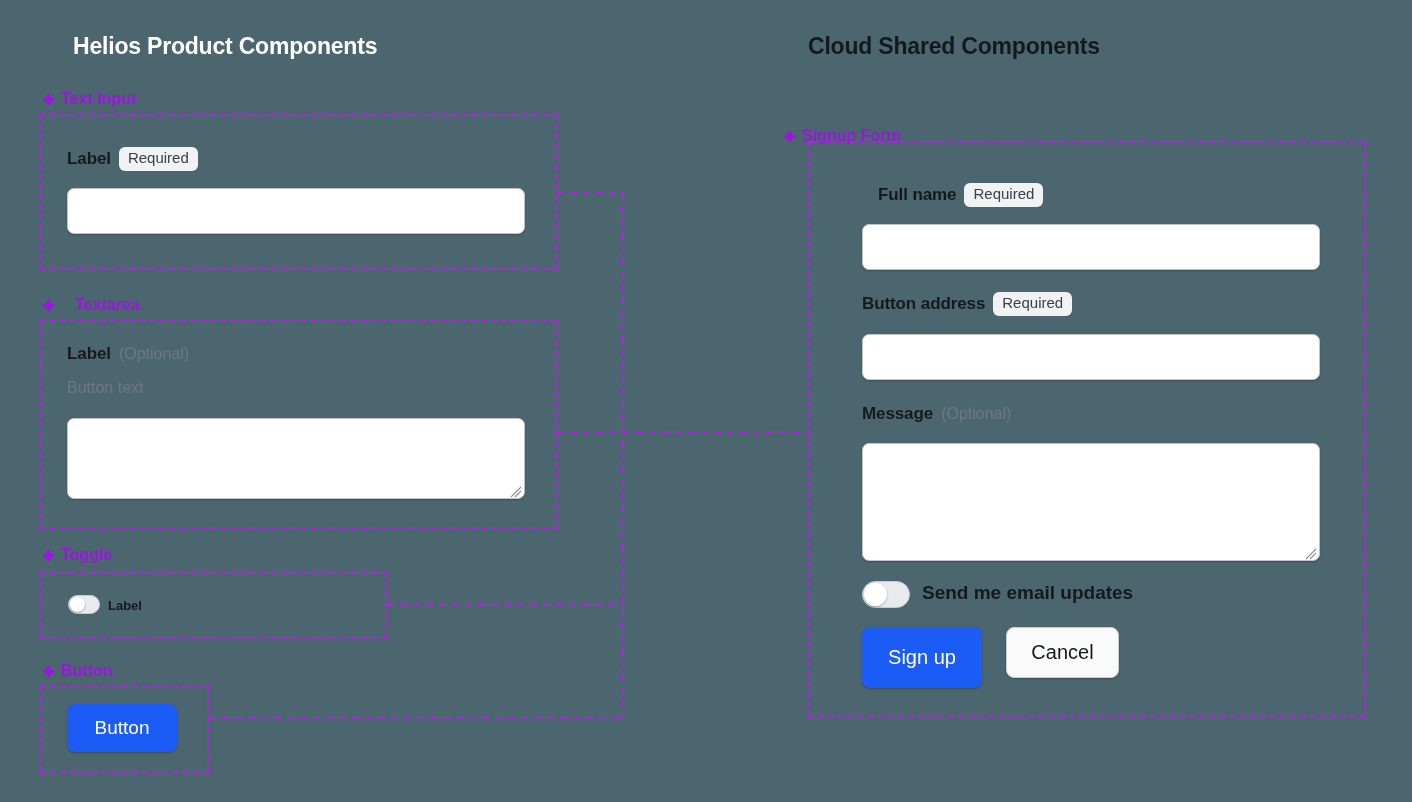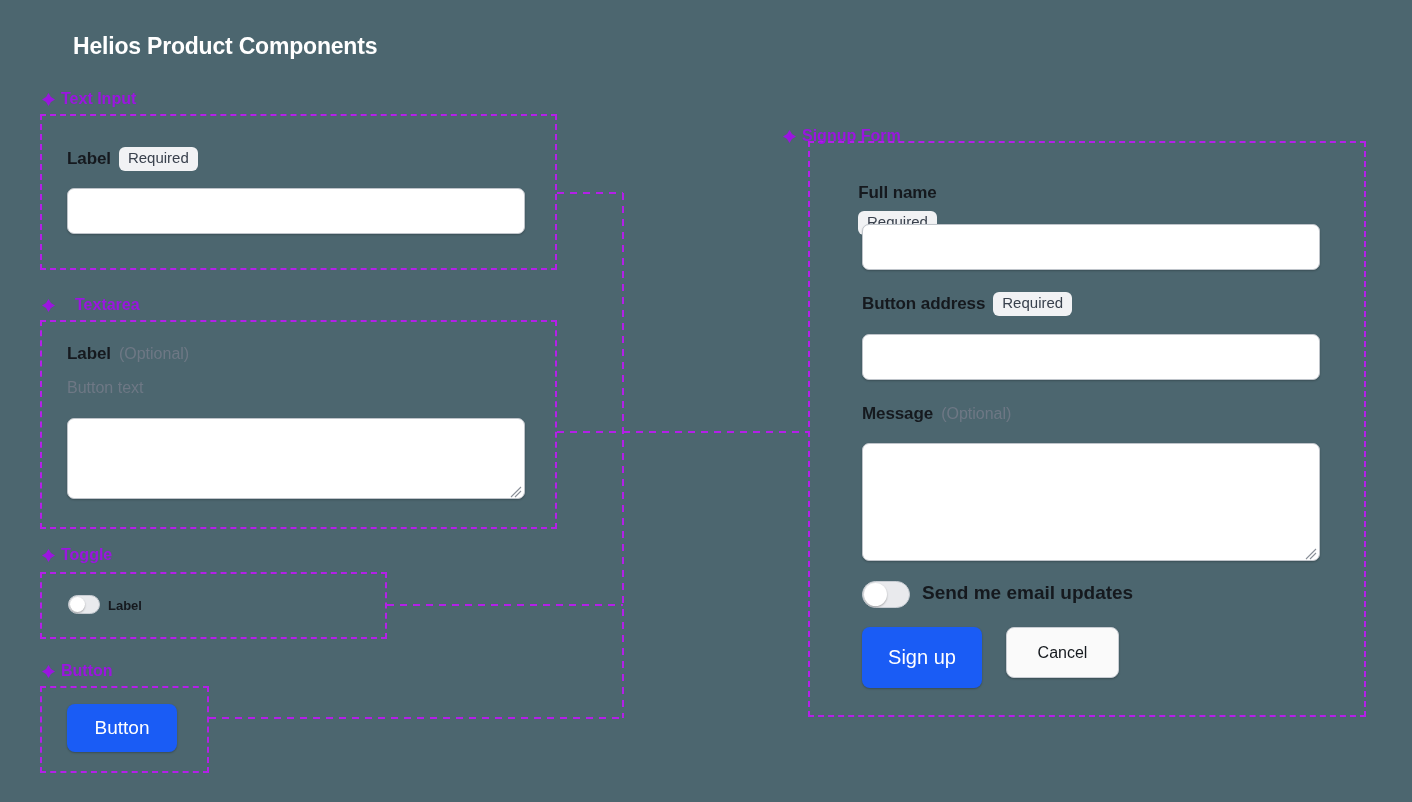--- a/index.html
+++ b/index.html
@@ -245,32 +245,33 @@
     <span class="dia">
       <svg width="13" height="13" viewBox="0 0 16 16">
         <path fill="#9b15e0" d="M8 0 L11 5 L16 8 L11 11 L8 16 L5 11 L0 8 L5 5 Z"></path>
       </svg>
     </span>
     <span>Button</span>
   </div>
   <div class="frame" style="left:40px; top:686px; width:169px; height:87px;"></div>
   <button class="btn btn-primary" style="left:67px; top:704px; width:110px; height:48px; font-size:19px;">Button</button>
 
+  <div class="col-title" id="title-right">Cloud Shared Components</div>
 
   <div class="sec-label" style="left:783px; top:114px;margin-top:13px;">
     <span class="dia">
       <svg width="13" height="13" viewBox="0 0 16 16">
         <path fill="#9b15e0" d="M8 0 L11 5 L16 8 L11 11 L8 16 L5 11 L0 8 L5 5 Z"></path>
       </svg>
     </span>
     <span>Signup Form</span>
   </div>
   <div class="frame" style="left:808px; top:141px; width:558px; height:576px;"></div>
 
-  <div class="field-label-row" style="left:858px; top:183px;flex-direction:column;">
+  <div class="field-label-row" style="left:878px; top:183px;">
     <span class="field-label">Full name</span>
     <span class="badge">Required</span>
   </div>
   <input class="txt-input" type="text" style="left: 862px; top: 224px; width: 458px; height: 46px;" placeholder="">
 
   <div class="field-label-row" style="left:862px; top:292px;">
     <span class="field-label">Button address</span>
     <span class="badge">Required</span>
   </div>
   <input class="txt-input" type="text" style="left: 862px; top: 334px; width: 458px; height: 46px;" placeholder="">
@@ -283,15 +284,15 @@
   <svg class="grip" style="left:1303px; top:546px;" width="14" height="14" viewBox="0 0 14 14">
     <path d="M13 3 L3 13 M13 7 L7 13" stroke="#8a9099" stroke-width="1.1" fill="none"></path>
   </svg>
 
   <div class="toggle" style="left:862px; top:581px; width:48px; height:27px;">
     <div class="knob" style="width:23px; height:23px;"></div>
   </div>
   <div class="toggle-text" style="left:922px; top:582px; font-size:19px;">Send me email updates</div>
 
   <button class="btn btn-primary" style="left:862px; top:627px; width:120px; height:61px; font-size:20px;">Sign up</button>
-  <button class="btn btn-secondary" style="left:1006px; top:627px; width:113px; height:51px; font-size:16px;">Cancel</button>
+  <button class="btn btn-secondary" style="left:1006px; top:627px; width:113px; height:51px; font-size:20px;">Cancel</button>
 
 </div>
 
 </body></html>

